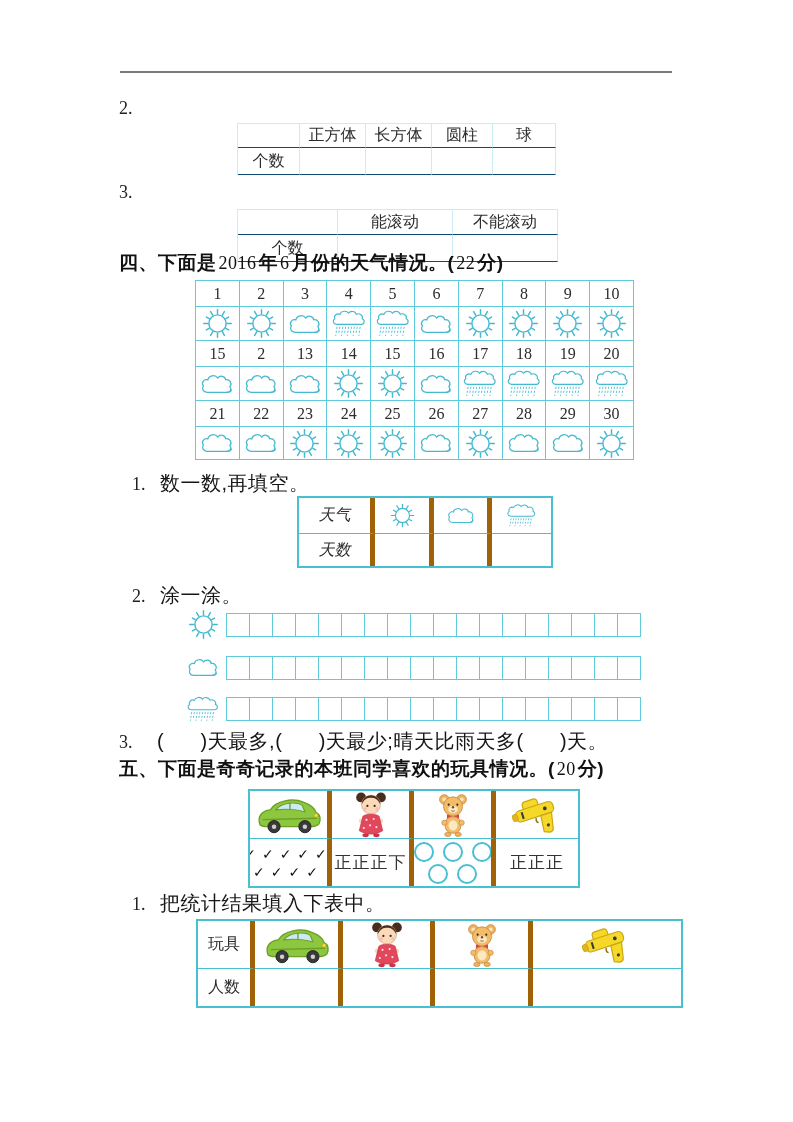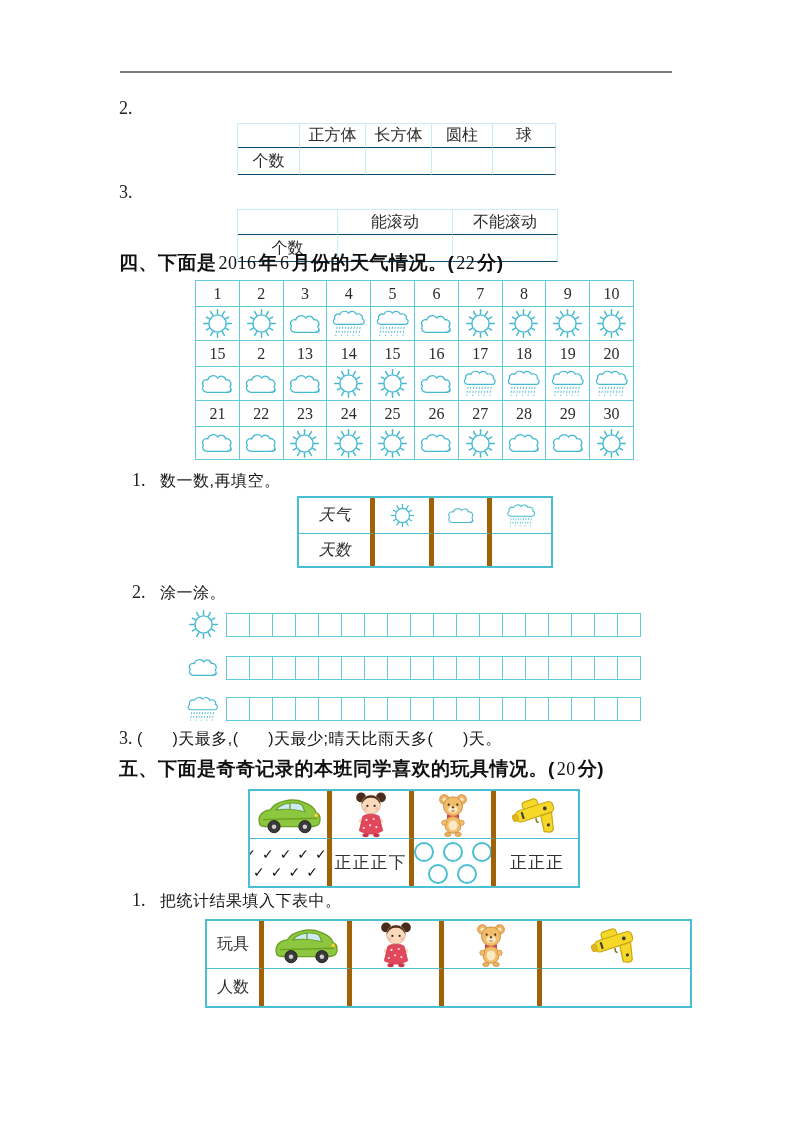--- a/index.html
+++ b/index.html
@@ -1,21 +1,21 @@
 <!DOCTYPE html>
 <html><head>
 <meta charset="utf-8">
 <style>
   html,body{margin:0;padding:0;background:#fff;}
   .page{position:relative;width:793px;height:1122px;background:#ffffff;overflow:hidden;
         font-family:"Liberation Sans",sans-serif;color:#1d1d1d;}
   .abs{position:absolute;}
   .rule{background:#7b7b7b;height:2px;}
   .itm-label{font-family:"Liberation Serif","DejaVu Serif",serif;font-size:18px;color:#222;}
-  .itm-text{font-size:16px;color:#161616;font-weight:500;letter-spacing:.5px;}
+  .itm-text{font-size:20px;color:#161616;font-weight:500;letter-spacing:.5px;}
   .heading{font-size:19px;font-weight:600;color:#111;letter-spacing:.5px;}
   .heading .num{font-family:"Liberation Serif","DejaVu Serif",serif;font-weight:400;font-size:18px;padding:0 2px;margin-top:24px;}
   .prewrap{white-space:pre;}
 
   
   .gtable{display:grid;box-sizing:border-box;}
   .gtable > div{box-sizing:border-box;display:flex;align-items:center;justify-content:center;
                 font-size:16px;color:#2c2c2c;overflow:hidden;}
   
   .faint{border-top:1px solid #cbecf4;border-left:1px solid #cbecf4;}
@@ -489,21 +489,21 @@
           <span></span>
           <span></span>
           <span></span>
           <span></span>
         </div>
       </div>
     </div>
 
   <div class="abs" style="left:119px;top:728px;">
     <span class="itm-label">3.</span>
-    <span class="itm-text prewrap" style="margin-left:0;">(      )天最多,(      )天最少;晴天比雨天多(      )天。</span>
+    <span class="itm-text prewrap" style="margin-left:20px;">(      )天最多,(      )天最少;晴天比雨天多(      )天。</span>
   </div>
 
   <div class="abs heading" style="left:119px;top:756px;">
     <span>五、下面是奇奇记录的本班同学喜欢的玩具情况。(</span><span class="num">20</span><span>分)</span>
   </div>
 
   <div class="abs gtable strong" style="left:248px;top:789px;grid-template-columns:82px 82px 82px 82px;grid-template-rows:48px 47px;">
       <div>
         <svg class="wi toy-car">
           <use href="#sym-car"></use>
@@ -546,21 +546,21 @@
       <div class="lastrow lastcol">
         <span class="tallytext">正正正</span>
       </div>
     </div>
 
   <div class="abs" style="left:132px;top:890px;">
     <span class="itm-label">1.</span>
     <span class="itm-text" style="margin-left:10px;">把统计结果填入下表中。</span>
   </div>
 
-  <div class="abs gtable strong" style="left:205px;top:919px;grid-template-columns:57px 88px 92px 98px 148px;grid-template-rows:48px 37px;">
+  <div class="abs gtable strong" style="left:196px;top:919px;grid-template-columns:57px 88px 92px 98px 148px;grid-template-rows:48px 37px;">
       <div class="hei">玩具</div>
       <div>
         <svg class="wi toy-car">
           <use href="#sym-car"></use>
         </svg>
       </div>
       <div>
         <svg class="wi toy-doll">
           <use href="#sym-doll"></use>
         </svg>

